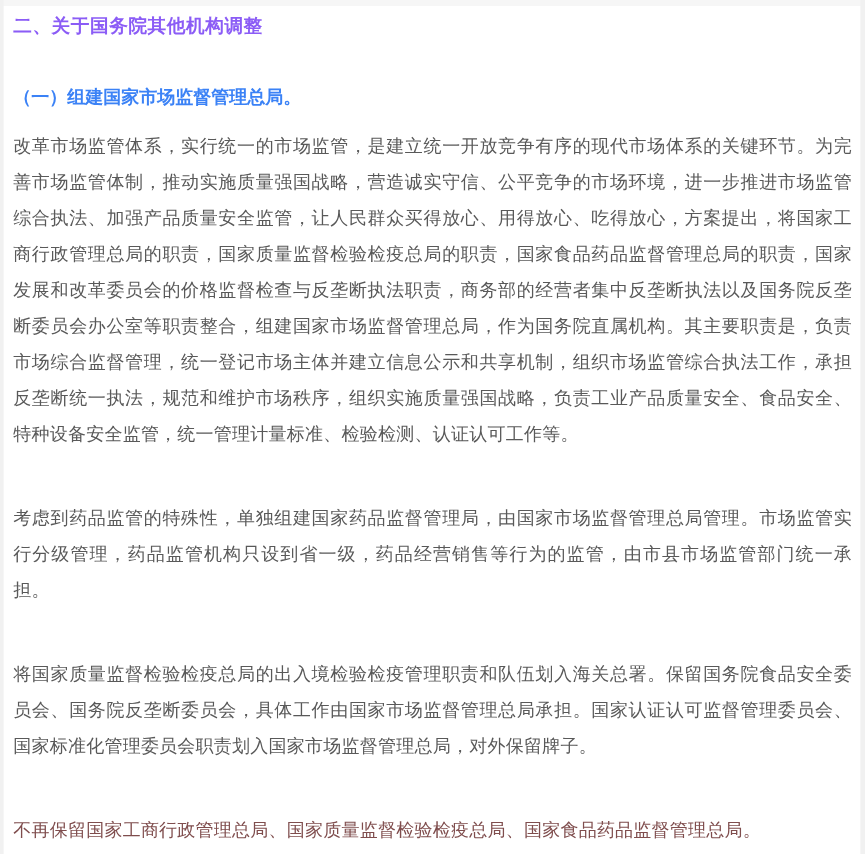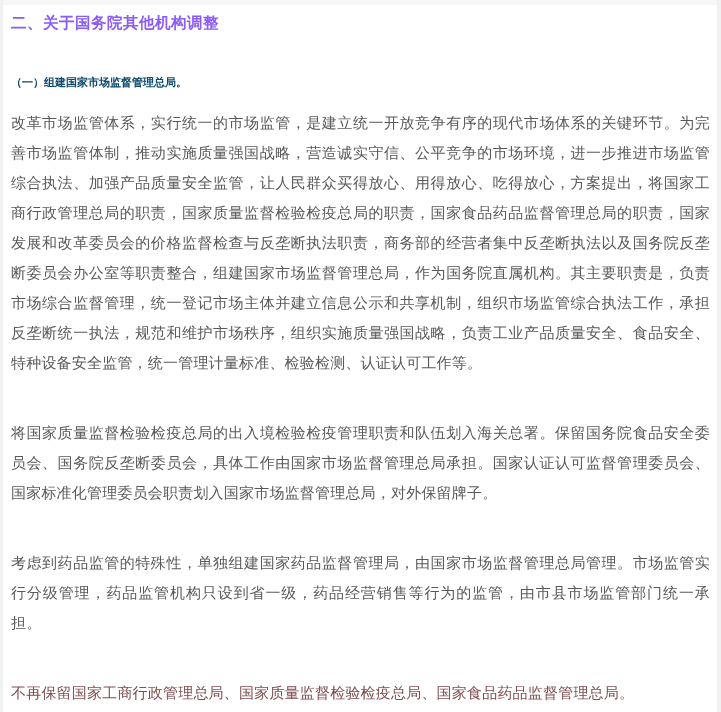--- a/index.html
+++ b/index.html
@@ -40,23 +40,23 @@
   .section-heading {
     margin: 3px 0 0 0;
     font-size: 15.5px;
     font-weight: bold;
     color: #8b5cf6;
     letter-spacing: 0.5px;
     line-height: 22px;
   }
   .sub-heading {
     margin: 36px 0 0 0;
-    font-size: 11px;
+    font-size: 15px;
     font-weight: bold;
-    color: #0c4a6e;
+    color: #3b82f6;
     line-height: 24px;
   }
   .para {
     margin: 14px 0 0 0;
     font-size: 15px;
     color: #595959;
     line-height: 30px;
     text-align: justify;
     letter-spacing: 0.2px;
   }
@@ -74,18 +74,18 @@
 <div class="edge-left"></div>
 <div class="edge-right"></div>
 
 <main class="article">
   <h2 class="section-heading">二、关于国务院其他机构调整</h2>
 
   <h3 class="sub-heading">（一）组建国家市场监督管理总局。</h3>
 
   <p class="para">改革市场监管体系，实行统一的市场监管，是建立统一开放竞争有序的现代市场体系的关键环节。为完善市场监管体制，推动实施质量强国战略，营造诚实守信、公平竞争的市场环境，进一步推进市场监管综合执法、加强产品质量安全监管，让人民群众买得放心、用得放心、吃得放心，方案提出，将国家工商行政管理总局的职责，国家质量监督检验检疫总局的职责，国家食品药品监督管理总局的职责，国家发展和改革委员会的价格监督检查与反垄断执法职责，商务部的经营者集中反垄断执法以及国务院反垄断委员会办公室等职责整合，组建国家市场监督管理总局，作为国务院直属机构。其主要职责是，负责市场综合监督管理，统一登记市场主体并建立信息公示和共享机制，组织市场监管综合执法工作，承担反垄断统一执法，规范和维护市场秩序，组织实施质量强国战略，负责工业产品质量安全、食品安全、特种设备安全监管，统一管理计量标准、检验检测、认证认可工作等。</p>
 
+  <p class="para">考虑到药品监管的特殊性，单独组建国家药品监督管理局，由国家市场监督管理总局管理。市场监管实行分级管理，药品监管机构只设到省一级，药品经营销售等行为的监管，由市县市场监管部门统一承担。</p>
+
   <p class="para">将国家质量监督检验检疫总局的出入境检验检疫管理职责和队伍划入海关总署。保留国务院食品安全委员会、国务院反垄断委员会，具体工作由国家市场监督管理总局承担。国家认证认可监督管理委员会、国家标准化管理委员会职责划入国家市场监督管理总局，对外保留牌子。</p>
-
-  <p class="para">考虑到药品监管的特殊性，单独组建国家药品监督管理局，由国家市场监督管理总局管理。市场监管实行分级管理，药品监管机构只设到省一级，药品经营销售等行为的监管，由市县市场监管部门统一承担。</p>
 
   <p class="para highlight">不再保留国家工商行政管理总局、国家质量监督检验检疫总局、国家食品药品监督管理总局。</p>
 </main>
 
 </body></html>

